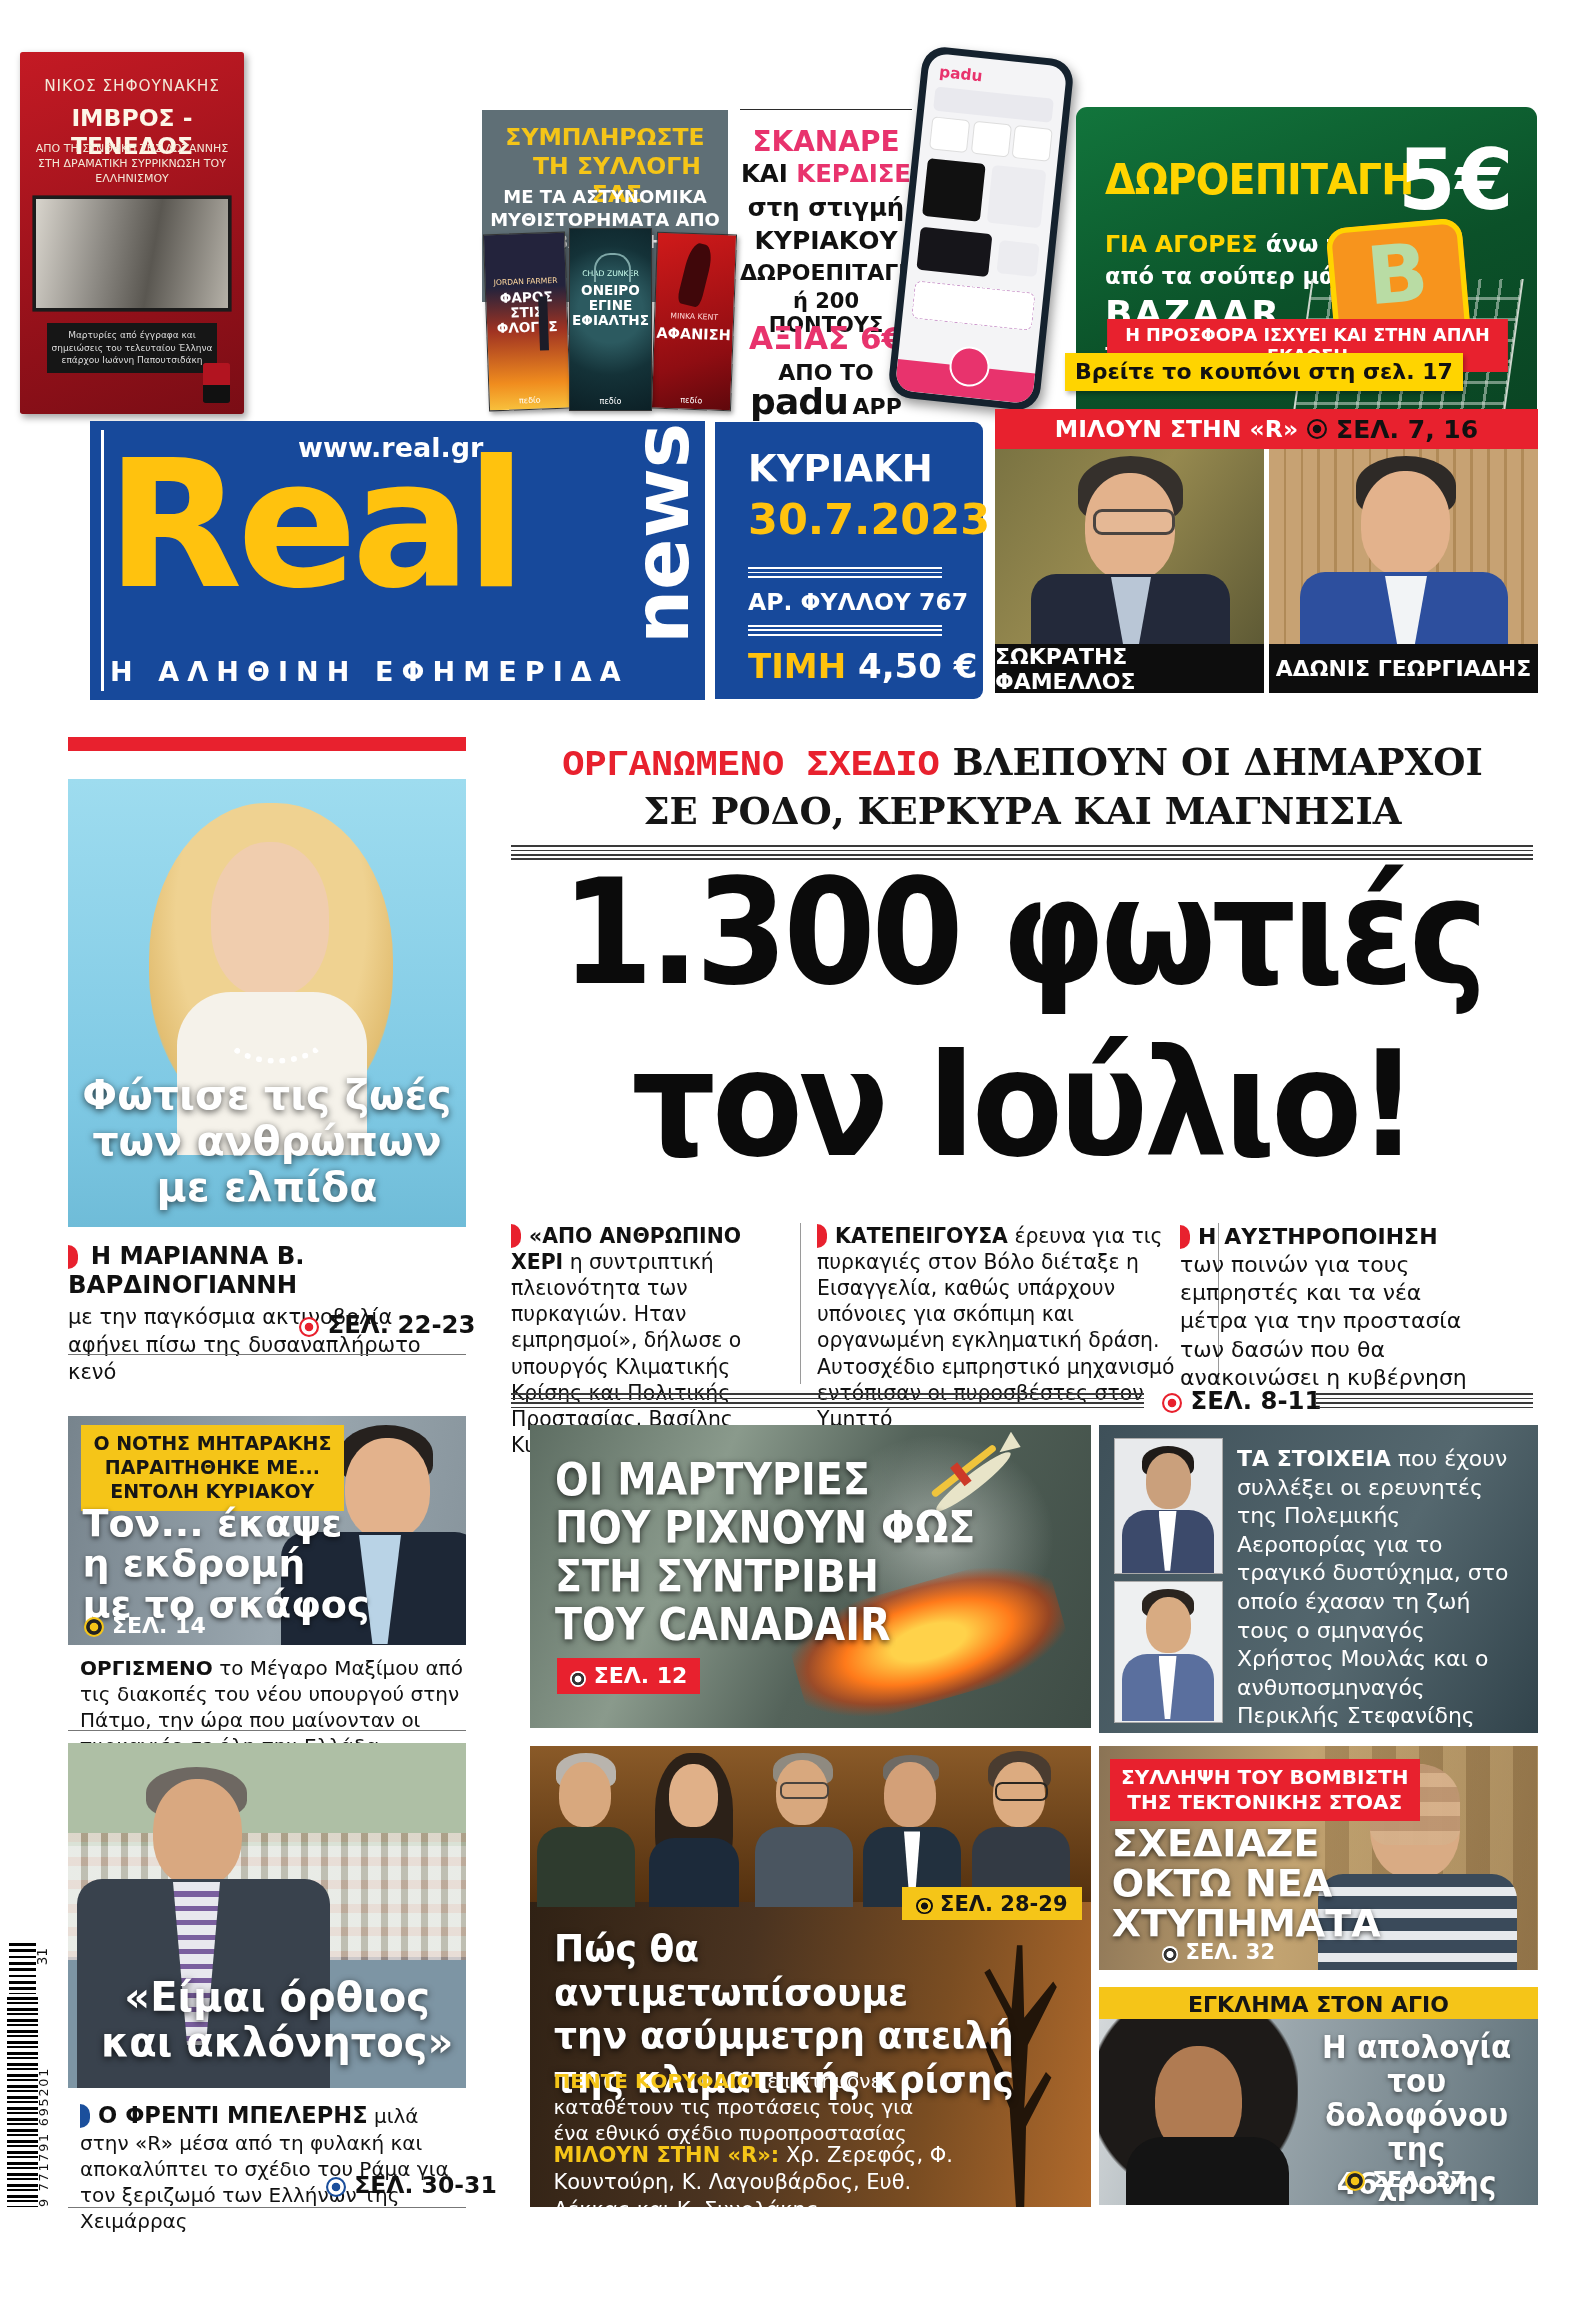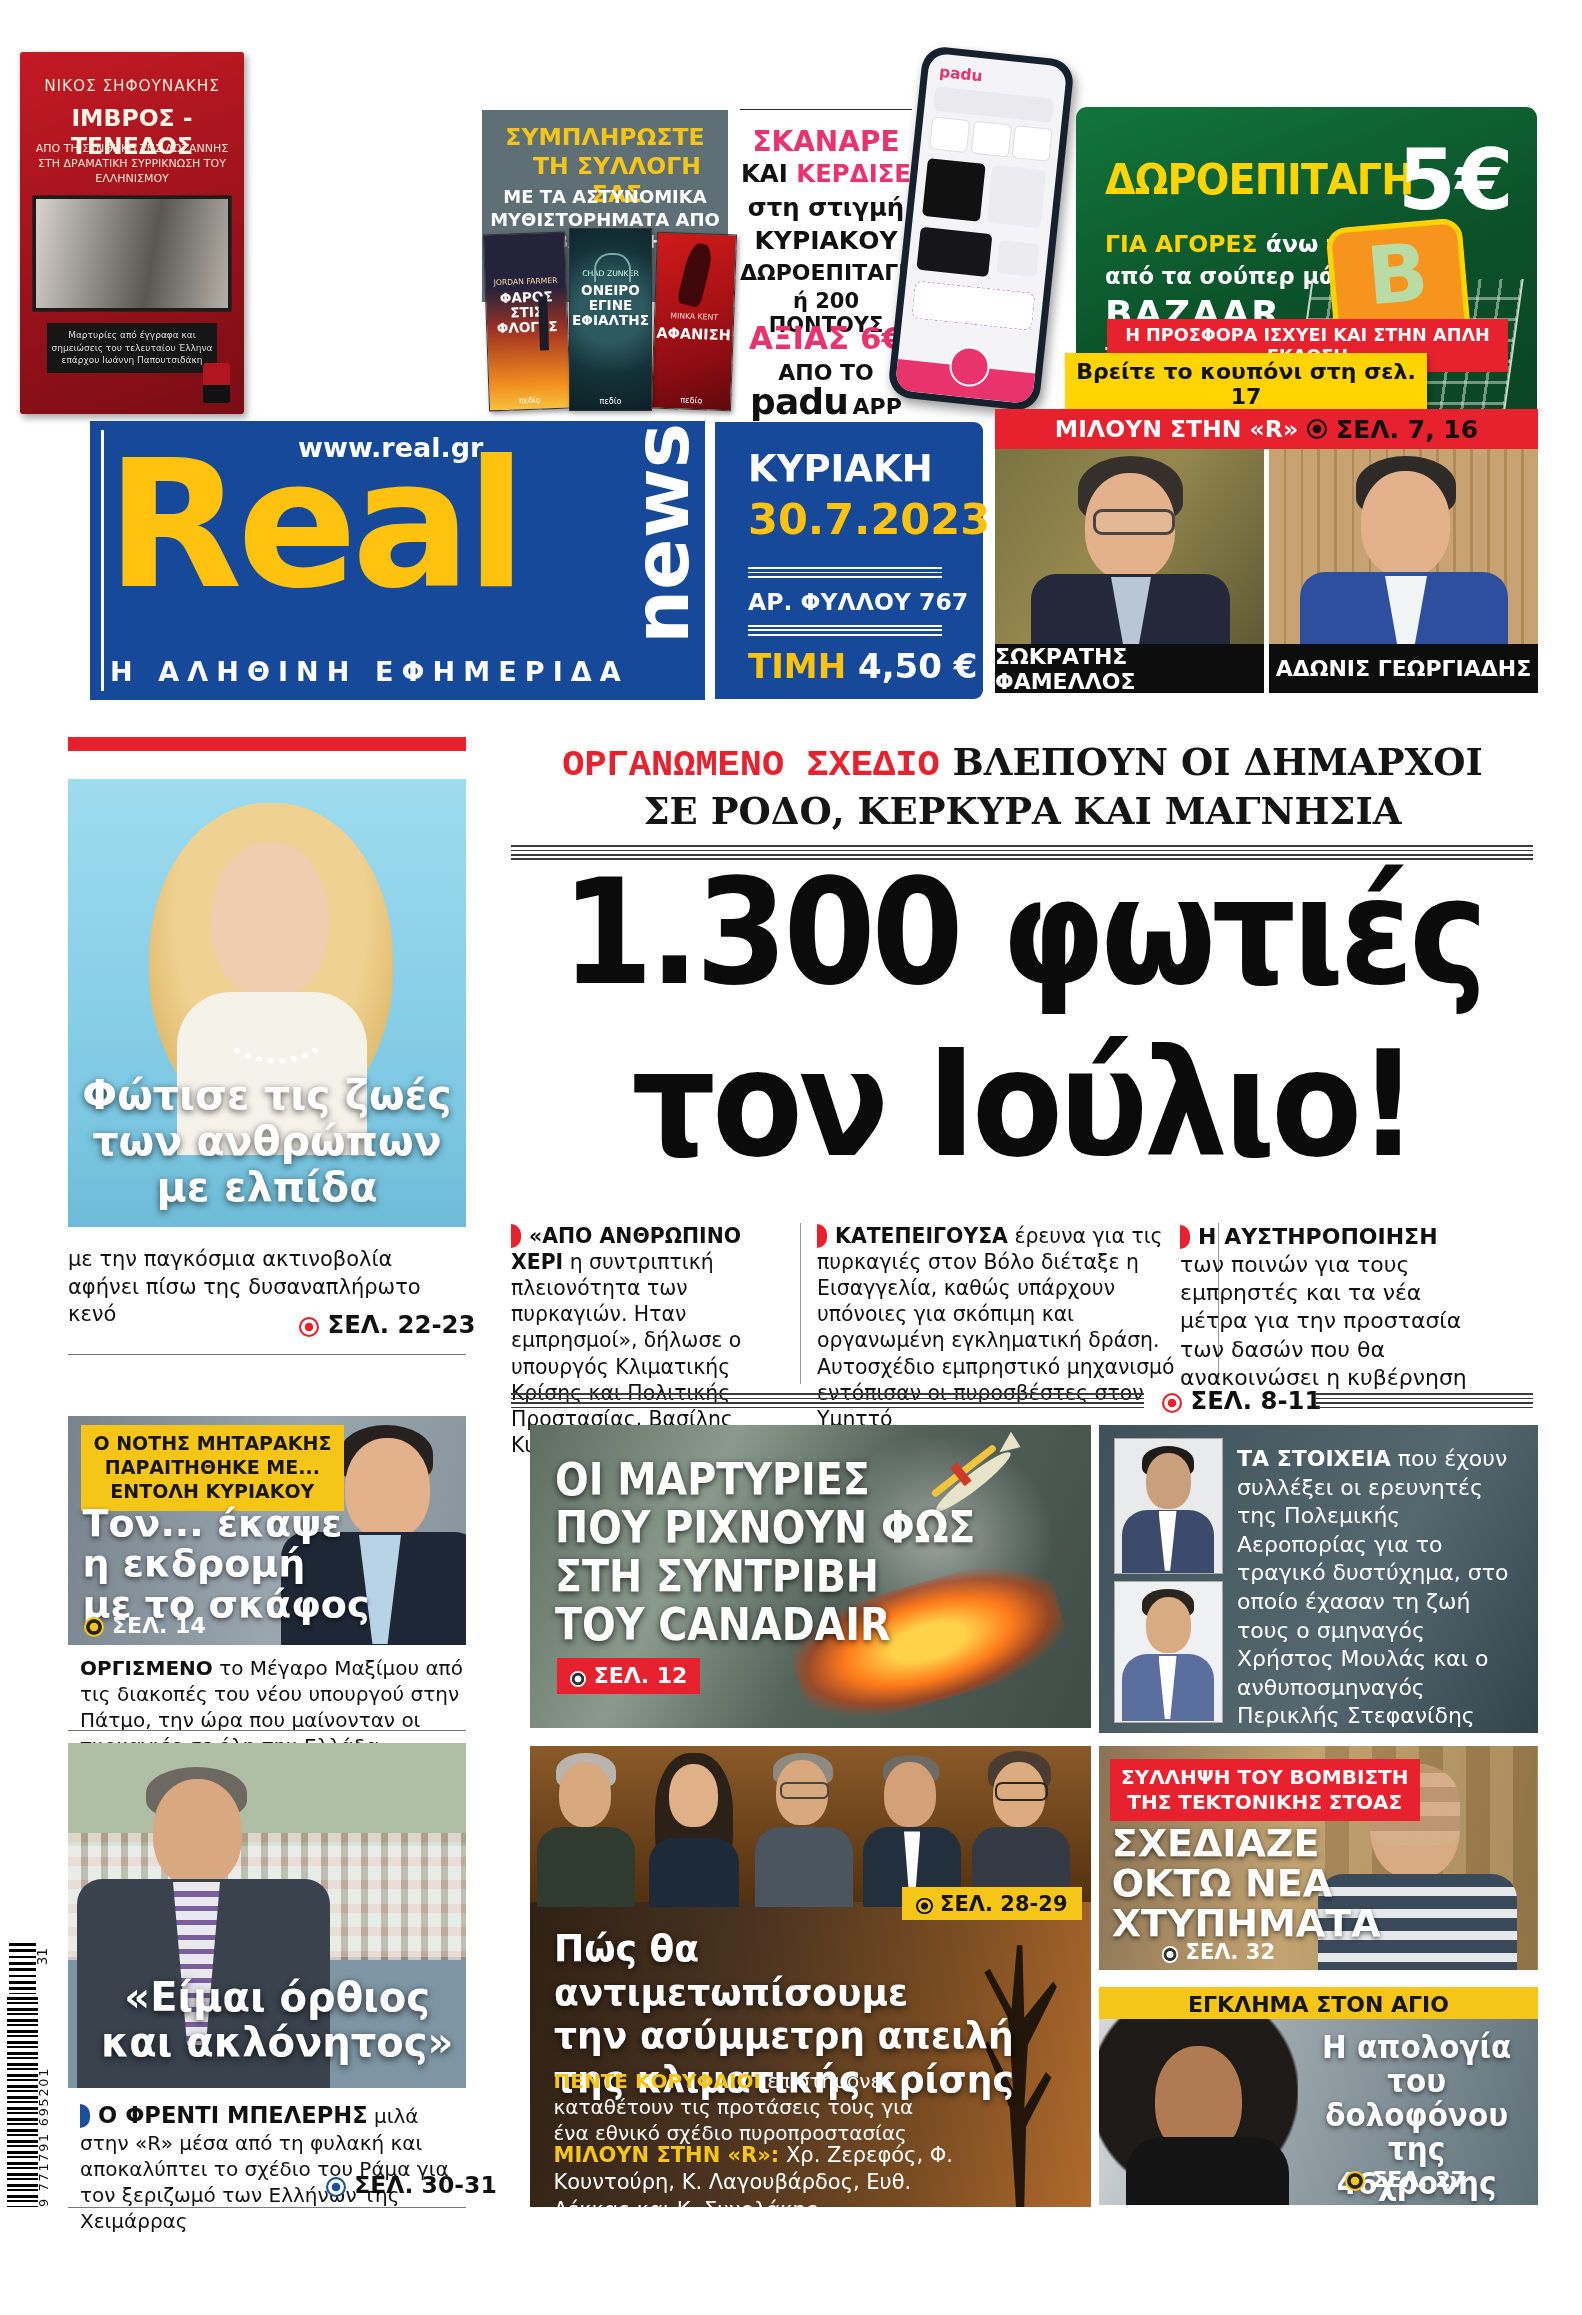--- a/index.html
+++ b/index.html
@@ -119,21 +119,21 @@
     <div class="b" style="position:absolute;left:29px;top:156px;color:#fff;font-size:22.6px;">από τα σούπερ μάρκετ</div>
     <div class="b" style="position:absolute;left:29px;top:186px;color:#fff;font-size:36px;letter-spacing:1.8px;">BAZAAR</div>
     <div class="b" style="position:absolute;left:29px;top:232px;color:#fff;font-size:22.6px;">του ομίλου Βερούκα</div>
 
     <div class="abs" style="left:226px;top:172px;width:208px;height:136px;border:2.7px solid #cfd8cf;border-top:none;transform:skewX(-8deg);background:repeating-linear-gradient(90deg,transparent 0 18px,rgba(220,228,220,.5) 18px 21px),repeating-linear-gradient(180deg,transparent 0 18px,rgba(220,228,220,.5) 18px 21px);"></div>
     <div class="abs" style="left:255px;top:116px;width:136px;height:136px;transform:rotate(-5deg);background:#f7941d;border-radius:20px;box-shadow:0 0 0 5.4px #ffd400 inset;">
       <div class="ctr b" style="position:absolute;left:18px;top:5.4px;right:18px;color:#b9dca4;font-size:80px;">B</div>
       <div class="ctr b" style="position:absolute;left:0;right:0;bottom:7.2px;color:#fff;font-size:19px;letter-spacing:0.9px;">BAZAAR</div>
     </div>
     <div class="ctr b" style="position:absolute;left:27px;top:212px;width:409px;background:#e8212e;color:#fff;font-size:18px;padding:5.4px 0;transform:scaleX(.98);">Η ΠΡΟΣΦΟΡΑ ΙΣΧΥΕΙ ΚΑΙ ΣΤΗΝ ΑΠΛΗ ΕΚΔΟΣΗ</div>
-    <div class="ctr b" style="position:absolute;left:-11px;top:246px;width:362px;background:#ffd400;color:#111;font-size:22px;padding:6.3px 0;box-shadow:1.8px 2.7px 4.5px rgba(0,0,0,.3);">Βρείτε το κουπόνι στη σελ. 17</div>
+    <div class="ctr b" style="position:absolute;left:-11px;top:246px;width:398px;background:#ffd400;color:#111;font-size:22px;padding:6.3px 0;box-shadow:1.8px 2.7px 4.5px rgba(0,0,0,.3);">Βρείτε το κουπόνι στη σελ. 17</div>
   </div>
 
   <div class="abs" style="left:90px;top:421px;width:615px;height:279px;background:#17499b;">
     <div class="abs" style="left:11px;top:9px;bottom:9px;width:2.7px;background:#fff;"></div>
     <div class="b" style="position:absolute;left:208px;top:11px;color:#fff;font-size:27px;">www.real.gr</div>
     <div class="b" style="position:absolute;left:16.3px;top:16.3px;color:#ffc20e;font-size:177px;line-height:1;letter-spacing:-5.4px;">Real</div>
     <div class="b" style="position:absolute;right:5.4px;top:14.5px;height:208px;color:#fff;font-size:76px;writing-mode:vertical-rl;transform:rotate(180deg);line-height:1;">news</div>
     <div class="b" style="position:absolute;left:20px;bottom:12.7px;color:#fff;font-size:27px;letter-spacing:8.1px;">Η ΑΛΗΘΙΝΗ ΕΦΗΜΕΡΙΔΑ</div>
   </div>
 
@@ -181,20 +181,22 @@
   <div class="abs" style="left:68px;top:779px;width:398px;height:448px;background:linear-gradient(#9edcef,#7fc9e4 70%,#6fbcd8);overflow:hidden;">
     <div class="abs" style="left:81px;top:23.5px;width:244px;height:326px;background:radial-gradient(ellipse at 50% 35%,#efd291 0 55%,#e2be72 75%,transparent 78%);border-radius:48%;"></div>
     <div class="head" style="left:143px;top:63px;width:118px;height:154px;background:#f0cdae;"></div>
     <div class="abs" style="left:109px;top:213px;width:190px;height:163px;background:#f5f2ea;border-radius:54px 54px 0 0;"></div>
     <div class="abs" style="left:152px;top:215px;width:100px;height:58px;border:6.3px dotted #fff;border-top-color:transparent;border-left-color:transparent;border-right-color:transparent;border-radius:50%;"></div>
     <div class="b pre ctr" style="position:absolute;left:0;right:0;bottom:16.3px;color:#fff;font-size:41px;line-height:1.12;text-shadow:0 1.8px 7.2px rgba(0,0,0,.65);">Φώτισε τις ζωές
 των ανθρώπων
 με ελπίδα</div>
   </div>
   <div class="abs" style="left:68px;top:1241px;width:398px;">
+    <div><span class="bullet"></span>
+      <span class="b" style="font-size:24.4px;">Η ΜΑΡΙΑΝΝΑ Β. ΒΑΡΔΙΝΟΓΙΑΝΝΗ</span></div>
     <div style="font-size:21px;line-height:1.3;margin-top:5.4px;width:389px;">με την παγκόσμια ακτινοβολία αφήνει πίσω της δυσαναπλήρωτο κενό</div>
   </div>
   <div class="abs b" style="left:299px;top:1310px;font-size:24.4px;">
     <span class="tgt"></span> <span>ΣΕΛ. 22-23</span>
   </div>
   <div class="abs" style="left:68px;top:1354px;width:398px;border-top:1.8px solid #777;"></div>
 
   <div class="abs ctr serif" style="left:507px;top:740px;width:1031px;">
     <span class="b" style="color:#e8212e;font-size:37px;font-family:Liberation Mono, monospace;">ΟΡΓΑΝΩΜΕΝΟ ΣΧΕΔΙΟ</span><span class="b" style="color:#151515;font-size:37px;"> ΒΛΕΠΟΥΝ ΟΙ ΔΗΜΑΡΧΟΙ</span>
   </div>

